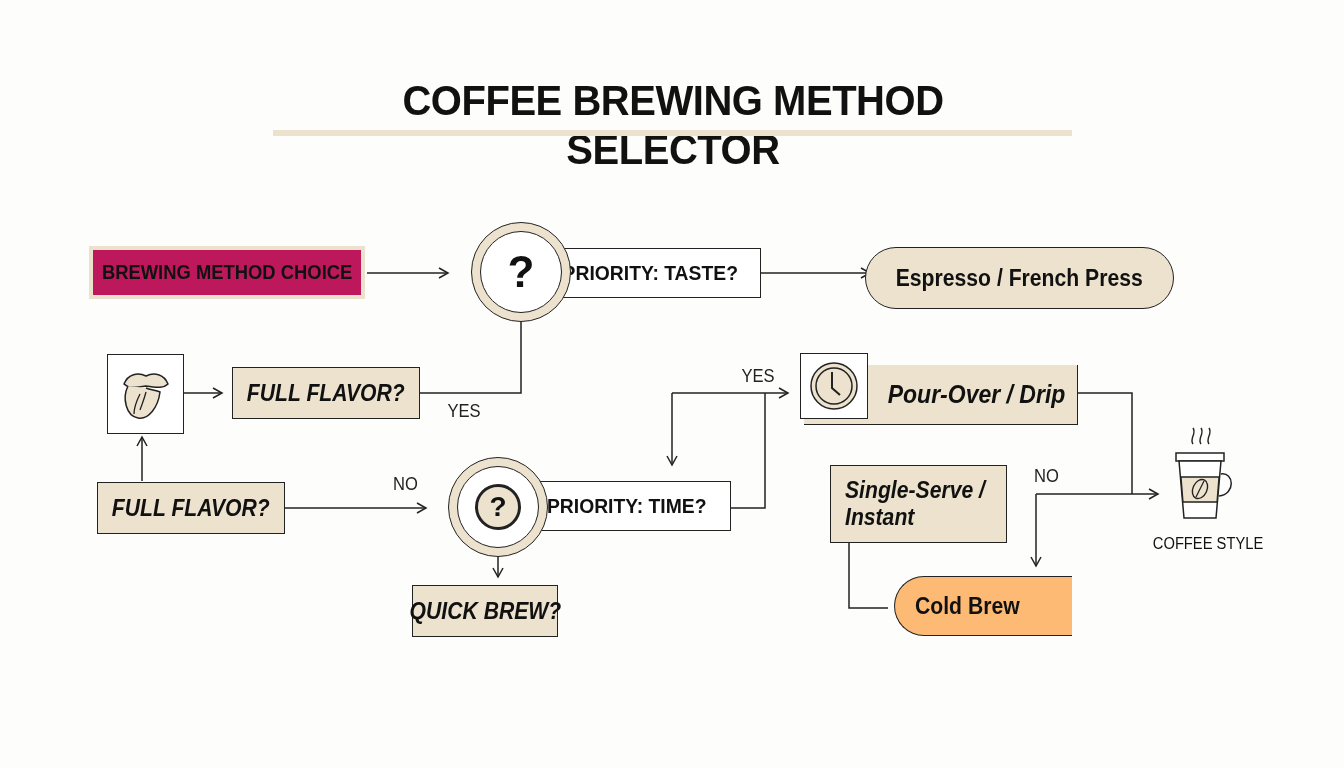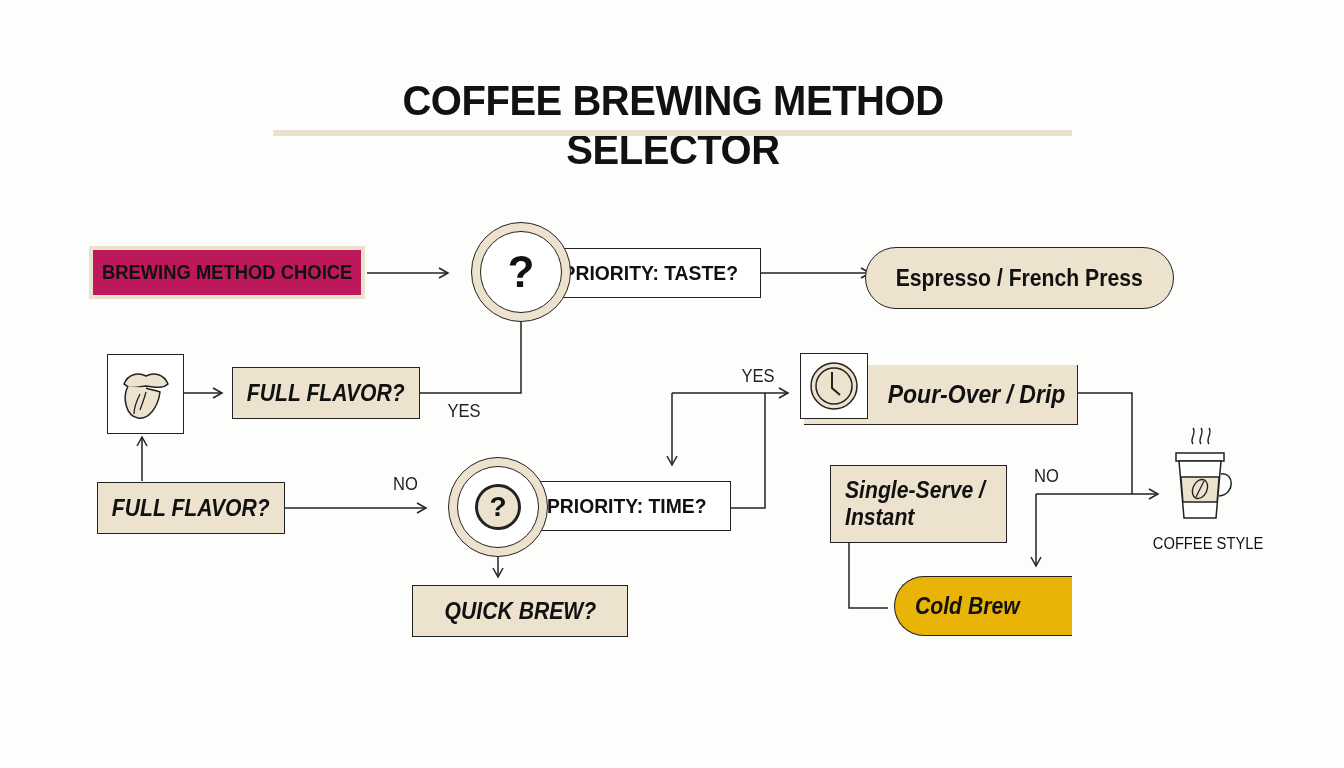--- a/index.html
+++ b/index.html
@@ -102,21 +102,21 @@
 
 <div class="node plain-box" style="left:540px;top:481px;width:191px;height:50px;justify-content:flex-end;padding-right:17px;">
   <span class="lbl">PRIORITY: TIME?</span>
 </div>
 <div class="circle-outer" style="left:448px;top:457px;width:100px;height:100px;">
   <div class="circle-inner" style="left:8px;top:8px;width:82px;height:82px;">
     <div style="width:46px;height:46px;border-radius:50%;border:3px solid #222;background:#ece2cd;display:flex;align-items:center;justify-content:center;font-size:28px;font-weight:700;">?</div>
   </div>
 </div>
 
-<div class="node tan-box" style="left:412px;top:585px;width:216px;height:52px;">
+<div class="node tan-box" style="left:412px;top:585px;width:146px;height:52px;">
   <span class="lbl-lg">QUICK BREW?</span>
 </div>
 
 <div class="edge-label" style="left:740px;top:366px;">YES</div>
 <div class="node tan-box" style="left:804px;top:365px;width:274px;height:60px;border-top:none;border-left:none;justify-content:center;padding-left:72px;">
   <span class="lbl-lg" style="font-size:25px;">Pour-Over / Drip</span>
 </div>
 <div class="icon-frame" style="left:800px;top:353px;width:68px;height:66px;">
   <svg width="52" height="52" viewBox="0 0 52 52">
     <circle cx="26" cy="26" r="23" fill="#ece2cd" stroke="#222" stroke-width="1.5"></circle>
@@ -124,21 +124,21 @@
     <path d="M24 12 L24 28 L32 35" fill="none" stroke="#222" stroke-width="2"></path>
   </svg>
 </div>
 
 <div class="node tan-box" style="left:830px;top:465px;width:177px;height:78px;flex-direction:column;align-items:flex-start;padding-left:14px;">
   <span class="lbl-lg" style="transform-origin:left;">Single-Serve /</span>
   <span class="lbl-lg" style="transform-origin:left;">Instant</span>
 </div>
 <div class="edge-label" style="left:1033px;top:466px;">NO</div>
 
-<div class="node" style="left:894px;top:576px;width:178px;height:60px;background:#eab308;border:1.5px solid #222;border-right:none;border-radius:32px 0 0 32px;justify-content:flex-start;padding-left:20px;font-style:italic;">
+<div class="node" style="left:894px;top:576px;width:178px;height:60px;background:#fdba74;border:1.5px solid #222;border-right:none;border-radius:32px 0 0 32px;justify-content:flex-start;padding-left:20px;">
   <span class="lbl-lg" style="transform-origin:left;">Cold Brew</span>
 </div>
 
 <svg width="80" height="100" viewBox="0 0 80 100" style="position:absolute;left:1166px;top:420px;">
   <path d="M27 18 C23 12,31 8,27 2 M35 18 C31 12,39 8,35 2 M43 18 C39 12,47 8,43 2" fill="none" stroke="#222" stroke-width="1.4" transform="translate(0,6)"></path>
   <rect x="10" y="33" width="48" height="8" fill="#fff" stroke="#222" stroke-width="1.5"></rect>
   <path d="M13 41 L18 98 L50 98 L55 41 Z" fill="#fff" stroke="#222" stroke-width="1.5"></path>
   <path d="M15 57 L53 57 L51 82 L17 82 Z" fill="#ece2cd" stroke="#222" stroke-width="1.3"></path>
   <path d="M55 54 C68 52,70 74,53 76" fill="none" stroke="#222" stroke-width="1.5"></path>
   <ellipse cx="34" cy="69" rx="7" ry="10" transform="rotate(25 34 69)" fill="none" stroke="#222" stroke-width="1.4"></ellipse>

